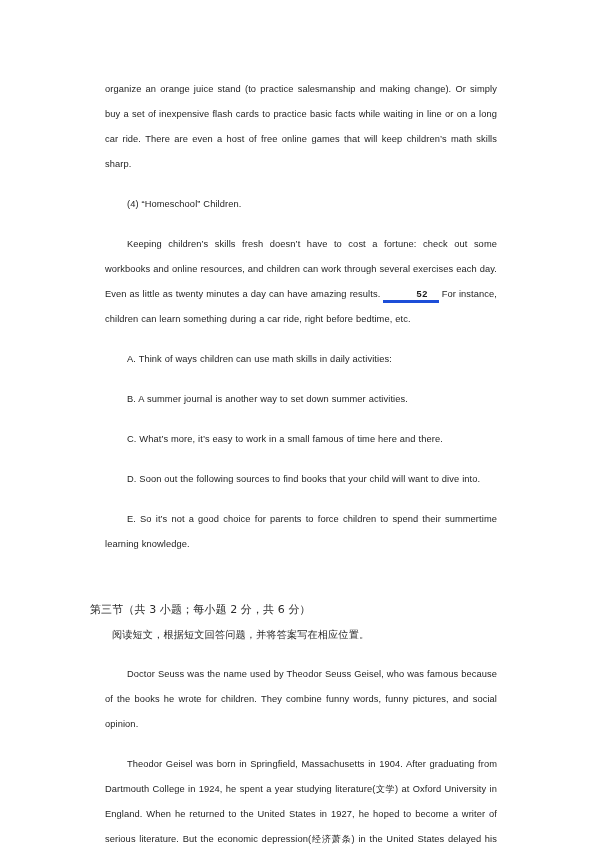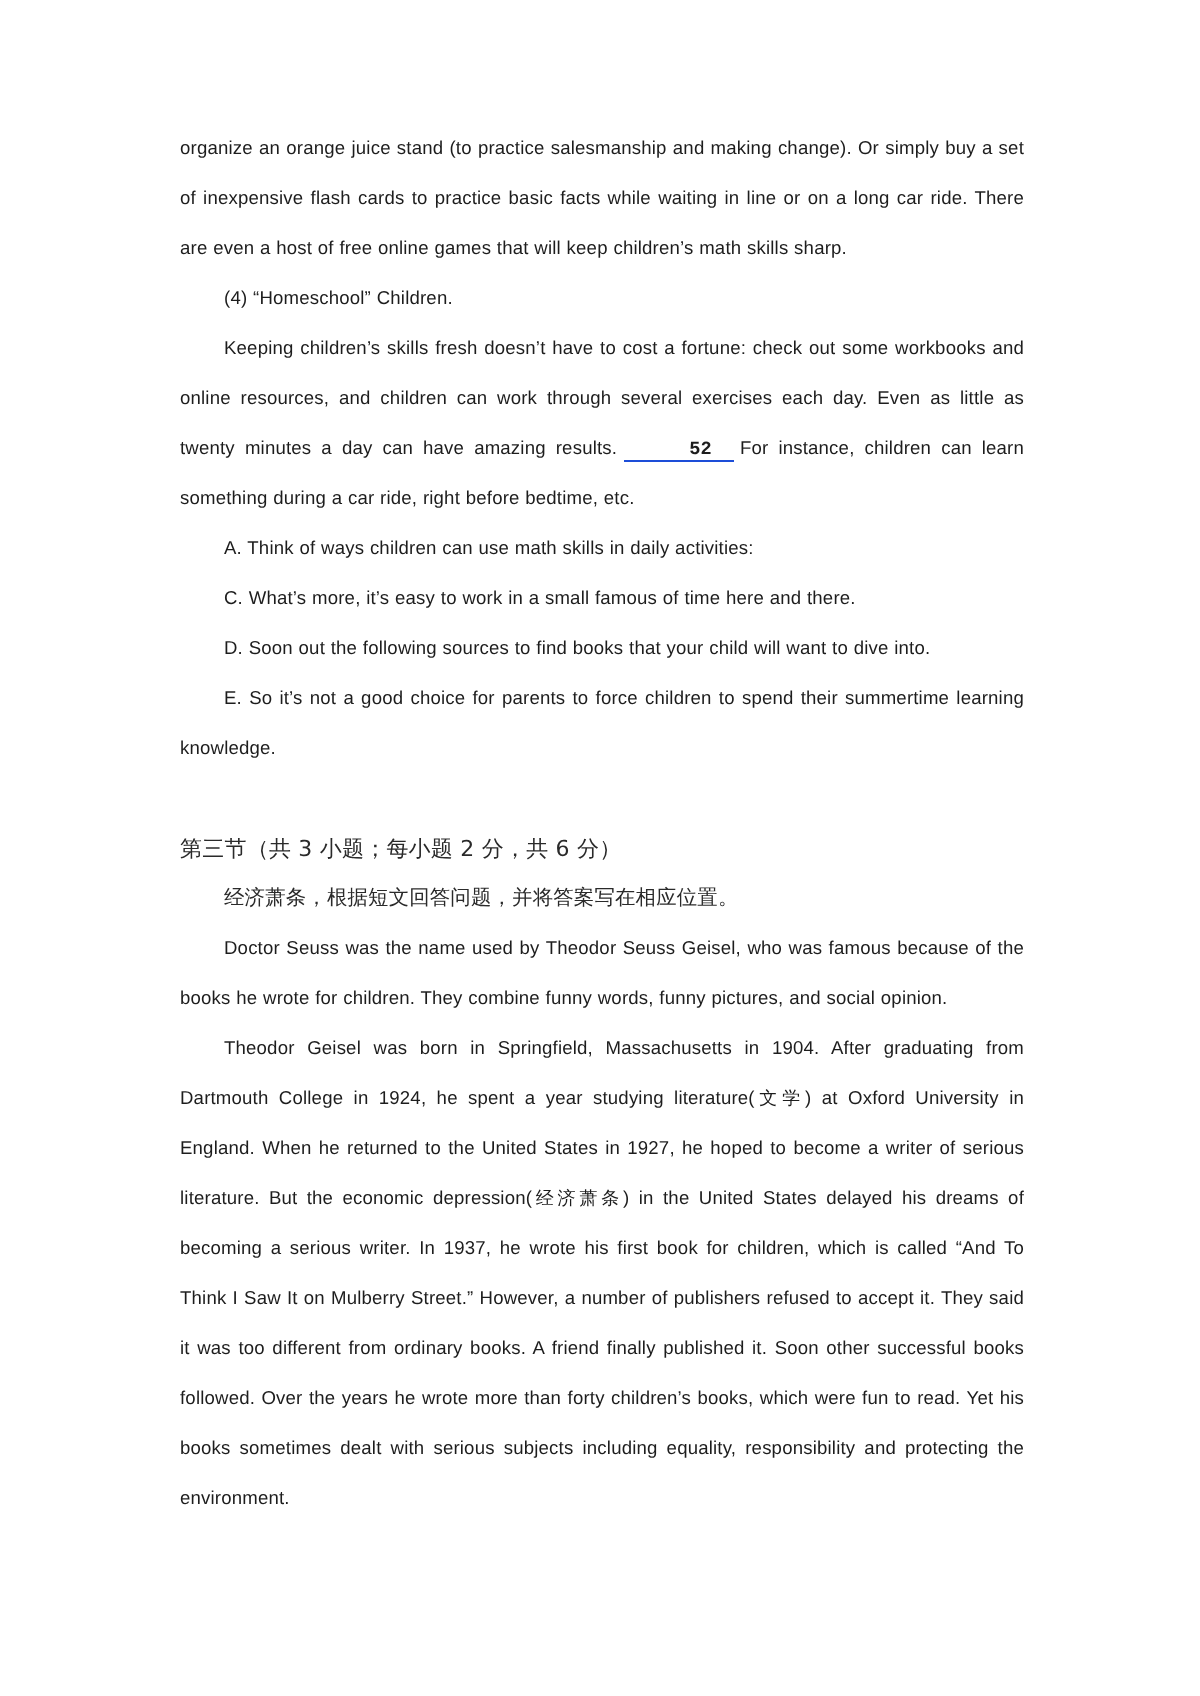--- a/index.html
+++ b/index.html
@@ -27,21 +27,21 @@
 
   #content {
     position: absolute;
     left: 90px;
     top: 62px;
     width: 422px;
   }
 
   
   p.para {
-    margin: 0;
+    margin: 15px;
     font-size: 9.3px;
     line-height: 25px;
     text-align: justify;
     text-justify: inter-word;
     letter-spacing: 0.01em;
     word-spacing: 0.02em;
     color: #1d1d1d;
   }
   p.indent {
     text-indent: 22px;
@@ -51,21 +51,21 @@
   }
 
   
   p.option {
     text-indent: 22px;
   }
 
   
   .blank {
     display: inline-block;
-    border-bottom: 1px solid #1d4ed8;
+    border-bottom: 3px solid #1d4ed8;
     padding: 0 11px;
     margin: 0 3px;
     font-weight: 600;
     line-height: 11px;
     text-decoration: none;
     font-family: Liberation Mono, monospace;
   }
 
   
   .gap {
@@ -104,32 +104,33 @@
 
     <p class="para noindent">organize an orange juice stand (to practice salesmanship and making change). Or simply buy a set of inexpensive flash cards to practice basic facts while waiting in line or on a long car ride. There are even a host of free online games that will keep children’s math skills sharp.</p>
 
     <p class="para indent">(4) “Homeschool” Children.</p>
 
     <p class="para indent"><span>Keeping children’s skills fresh doesn’t have to cost a fortune: check out some workbooks and online resources, and children can work through several exercises each day. Even as little as twenty minutes a day can have amazing results.</span><span class="blank">52</span><span>For instance, children can learn something during a car ride, right before bedtime, etc.</span></p>
 
 
     <p class="para option">A. Think of ways children can use math skills in daily activities:</p>
 
+    <p class="para option">B. A summer journal is another way to set down summer activities.</p>
 
     <p class="para option">C. What’s more, it’s easy to work in a small famous of time here and there.</p>
 
     <p class="para option">D. Soon out the following sources to find books that your child will want to dive into.</p>
 
     <p class="para option">E. So it’s not a good choice for parents to force children to spend their summertime learning knowledge.</p>
 
 
     <div class="gap"></div>
 
     <p class="cn-heading">第三节（共 3 小题；每小题 2 分，共 6 分）</p>
 
-    <p class="cn-instruction">经济萧条，根据短文回答问题，并将答案写在相应位置。</p>
+    <p class="cn-instruction">阅读短文，根据短文回答问题，并将答案写在相应位置。</p>
 
     <p class="para indent">Doctor Seuss was the name used by Theodor Seuss Geisel, who was famous because of the books he wrote for children. They combine funny words, funny pictures, and social opinion.</p>
 
     <p class="para indent"><span>Theodor Geisel was born in Springfield, Massachusetts in 1904. After graduating from Dartmouth College in 1924, he spent a year studying literature(</span><span class="cn-inline">文学</span><span>) at Oxford University in England. When he returned to the United States in 1927, he hoped to become a writer of serious literature. But the economic depression(</span><span class="cn-inline">经济萧条</span><span>) in the United States delayed his dreams of becoming a serious writer. In 1937, he wrote his first book for children, which is called “And To Think I Saw It on Mulberry Street.” However, a number of publishers refused to accept it. They said it was too different from ordinary books. A friend finally published it. Soon other successful books followed. Over the years he wrote more than forty children’s books, which were fun to read. Yet his books sometimes dealt with serious subjects including equality, responsibility and protecting the environment.</span></p>
 
   </div>
 </div>
 
 </body></html>

